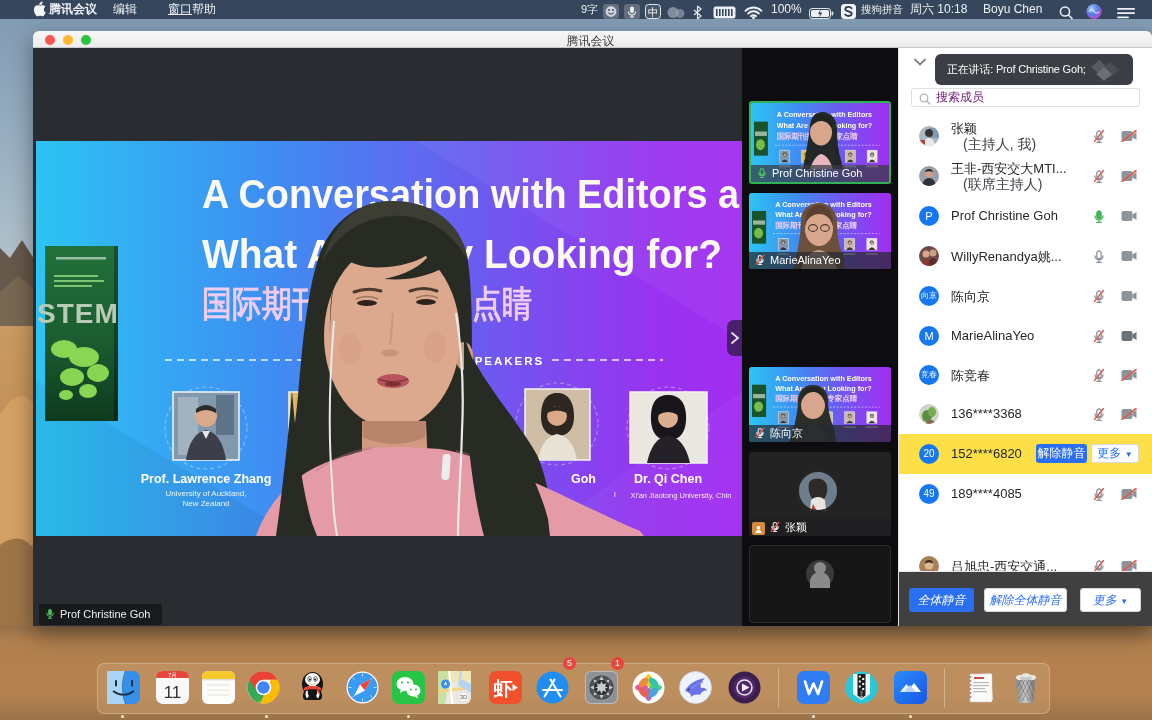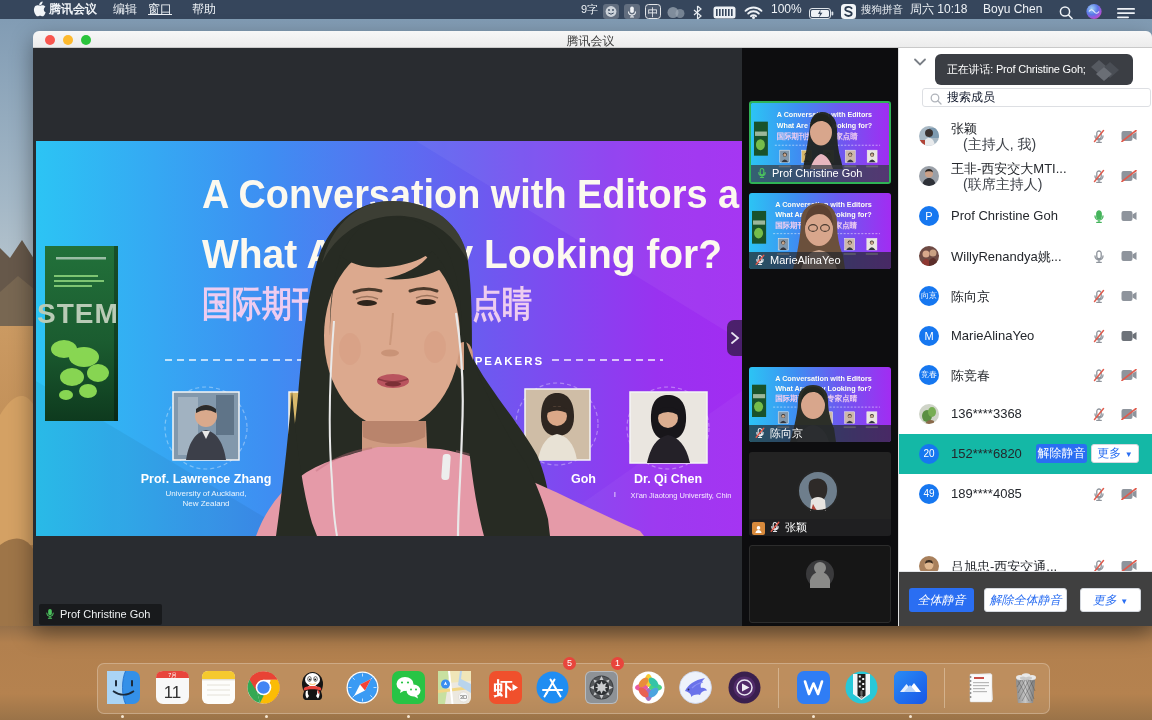--- a/index.html
+++ b/index.html
@@ -22,21 +22,21 @@
   #namelabel { position:absolute; left:6px; top:556px; width:123px; height:21px; background:rgba(23,25,27,.92); border-radius:2px; color:#eceff1; font-size:11px; line-height:21px; }
 
   
   #strip { position:absolute; left:709px; top:17px; width:156px; height:578px; background:#0d0d0f; }
   .thumb { position:absolute; left:7px; width:142px; border-radius:3px; overflow:hidden; background:#222; }
   .tname { position:absolute; left:0; bottom:0; right:0; height:17px; background:rgba(38,40,46,.72); color:#fff; font-size:11px; line-height:17px; white-space:nowrap; }
 
   
   #panel { position:absolute; left:865px; top:17px; width:254px; height:578px; background:#ffffff; border-left:1px solid #e2e2e2; font-size:13px; }
   #tooltip { position:absolute; left:36px; top:6px; width:198px; height:31px; background:#3b3e44; border-radius:6px; color:#fff; font-size:11px; line-height:31px; overflow:hidden; }
-  #searchbox { position:absolute; left:23px; top:40px; width:229px; height:19px; border:1px solid #dddfe3; border-radius:3px; color:#0f172a; font-size:12px; line-height:17px; }
+  #searchbox { position:absolute; left:12px; top:40px; width:229px; height:19px; border:1px solid #dddfe3; border-radius:3px; color:#701a75; font-size:12px; line-height:17px; }
   .prow { position:absolute; left:0; width:254px; height:40px; }
   .pav { position:absolute; left:20px; top:10px; width:20px; height:20px; border-radius:50%; overflow:hidden; }
   .pblue { background:#1677f0; color:#fff; text-align:center; }
   .pname { position:absolute; left:52px; top:12px; color:#24272c; white-space:nowrap; max-width:130px; overflow:hidden; }
   .pname2 { position:absolute; left:52px; top:4px; color:#24272c; white-space:nowrap; max-width:130px; overflow:hidden; }
   .psub { position:absolute; left:64px; top:20px; color:#3f434a; font-size:14px; white-space:nowrap; }
   .rmic { position:absolute; left:194px; top:13px; width:12px; height:14px; }
   .rcam { position:absolute; left:222px; top:14px; width:16px; height:12px; }
   .fbtn { position:absolute; top:0; height:24px; border-radius:3px; font-size:12px; text-align:center; line-height:24px; }
 
@@ -75,21 +75,21 @@
     <path d="M0 545 C 14 535 26 537 33 549 L33 720 L0 720 Z" fill="#9e7548"></path>
     <rect x="0" y="626" width="1152" height="94" fill="url(#floor)"></rect>
   </svg>
 
   <div id="menubar">
     <svg class="mi" style="left:33px;top:0" width="13" height="19" viewBox="0 0 13 19">
       <path d="M8.7 4.2c.6-.7 1-1.7.9-2.7-.9 0-1.9.6-2.5 1.3-.55.6-1 1.7-.9 2.6 1 .1 1.9-.5 2.5-1.2zM10.8 9.7c0-1.9 1.6-2.8 1.6-2.9-.9-1.3-2.2-1.4-2.7-1.5-1.2-.1-2.2.7-2.8.7-.6 0-1.5-.7-2.4-.66-1.2 0-2.4.7-3 1.8-1.3 2.2-.3 5.5.9 7.3.6.9 1.3 1.9 2.3 1.8.9 0 1.3-.6 2.4-.6 1.1 0 1.4.6 2.4.6 1 0 1.6-.9 2.2-1.8.7-1 1-2 1-2.1-.02-.01-1.9-.73-1.9-2.64z" fill="#f2f5f8"></path>
     </svg>
     <span class="mi" style="left:49px;font-weight:bold;">腾讯会议</span>
     <span class="mi" style="left:113px;">编辑</span>
-    <span class="mi" style="left:148px;text-decoration:underline;">窗口</span>
+    <span class="mi" style="left:168px;text-decoration:underline;">窗口</span>
     <span class="mi" style="left:192px;">帮助</span>
 
     <span class="mi" style="left:581px;font-size:11px;">9字</span>
     <svg class="mi" style="left:603px;top:2px" width="16" height="15" viewBox="0 0 16 15">
       <rect x="0" y="0" width="16" height="15" rx="3" fill="rgba(255,255,255,0.22)"></rect>
       <circle cx="8" cy="7.5" r="5.4" fill="#cdd3da"></circle>
       <circle cx="6" cy="6" r="0.9" fill="#36465c"></circle>
         <circle cx="10" cy="6" r="0.9" fill="#36465c"></circle>
       <path d="M5.3 9 Q8 11.4 10.7 9" stroke="#36465c" stroke-width="1" fill="none"></path>
     </svg>
@@ -582,21 +582,21 @@
             <path d="M6 20 C8 16 12 15 15 17 L15 20 Z" fill="#8a6a4a"></path>
           </svg>
         <span class="pname">136****3368</span>
         <svg class="rmic" viewBox="0 0 12 14">
             <use href="#gmicmute"></use>
           </svg>
         <svg class="rcam" viewBox="0 0 16 12">
             <use href="#gcammute"></use>
           </svg>
       </div>
-      <div class="prow" style="top:386px; background:#14b8a6;">
+      <div class="prow" style="top:386px; background:#fde047;">
         <div class="pav pblue" style="font-size:10px;line-height:20px;">20</div>
         <span class="pname">152****6820</span>
         <div class="abs" style="left:137px;top:10px;width:51px;height:19px;background:#2a6ef2;border-radius:3px;color:#fff;font-size:12px;text-align:center;line-height:19px;">解除静音</div>
         <div class="abs" style="left:192px;top:10px;width:48px;height:19px;background:#fff;border:1px solid #d4d8de;border-radius:3px;color:#2a6ef2;font-size:12px;text-align:center;line-height:17px;">更多 <span style="font-size:8px;">▼</span></div>
       </div>
       <div class="prow" style="top:425.5px;">
         <div class="pav pblue" style="font-size:10px;line-height:20px;">49</div>
         <span class="pname">189****4085</span>
         <svg class="rmic" viewBox="0 0 12 14">
             <use href="#gmicmute"></use>

